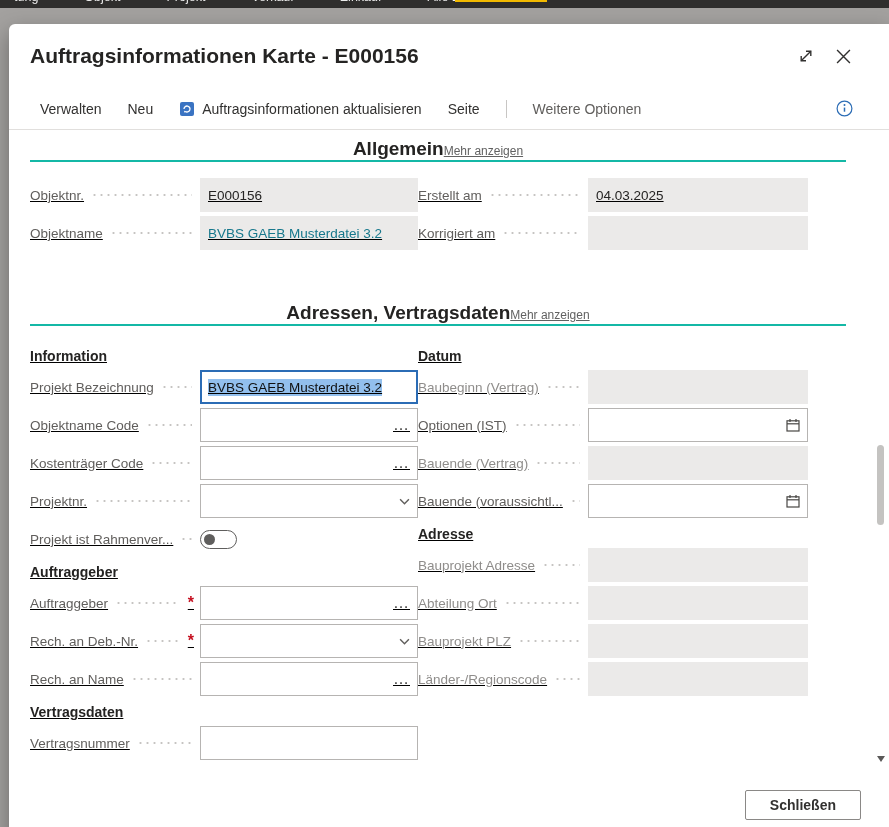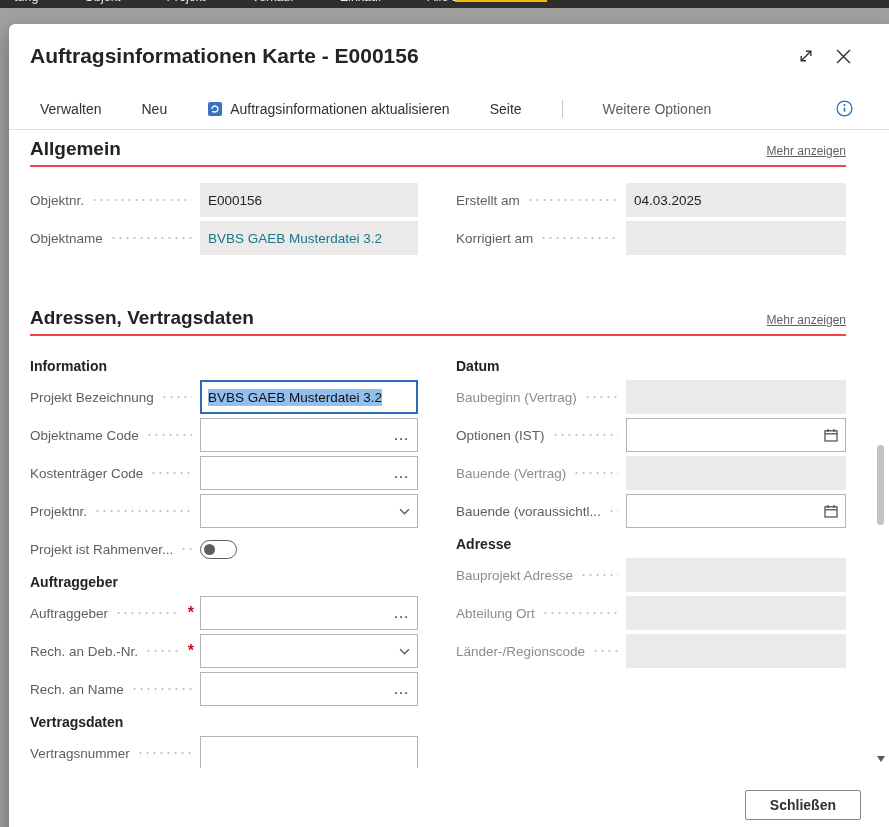--- a/index.html
+++ b/index.html
@@ -13,34 +13,34 @@
 
   
   .dialog{position:absolute;top:24px;left:9px;width:880px;height:819px;background:#fff;
     border-radius:6px 0 0 0;box-shadow:0 8px 22px rgba(0,0,0,.35);z-index:2;display:flex;flex-direction:column;}
 
   .dlg-header{height:64px;padding:20px 30px 0 21px;display:flex;justify-content:space-between;align-items:flex-start;}
   .dlg-title{margin:0;font-size:21px;font-weight:600;color:#252423;}
   .dlg-header-icons{display:flex;align-items:center;column-gap:22px;margin-top:4px;margin-right:8px;}
   .hdr-icon{cursor:pointer;display:inline-flex;}
 
-  .action-bar{height:42px;display:flex;align-items:center;column-gap:40px;padding:0 36px 0 31px;border-bottom:1px solid #e1dfdd;font-size:14px;color:#323130;}
+  .action-bar{height:42px;display:flex;align-items:center;column-gap:26px;padding:0 36px 0 31px;border-bottom:1px solid #e1dfdd;font-size:14px;color:#323130;}
   .ab-item{cursor:pointer;white-space:nowrap;display:inline-flex;align-items:center;column-gap:7px;}
   .ab-item.muted{color:#605e5c;}
   .ab-divider{width:1px;height:18px;background:#c8c6c4;}
   .ab-info{margin-left:auto;cursor:pointer;display:inline-flex;}
 
   .content{height:638px;overflow:hidden;padding:8px 0 0 21px;position:relative;}
   .section{width:816px;}
   .section + .section{margin-top:44px;}
-  .section-head{display:flex;justify-content:space-between;align-items:flex-end;border-bottom:2px solid #ef4444;padding-bottom:5px;}
+  .section-head{display:flex;justify-content:center;align-items:flex-end;border-bottom:2px solid #14b8a6;}
   .section-title{margin:0;font-size:19px;font-weight:600;color:#242322;}
   .more{font-size:12px;color:#616161;cursor:pointer;padding-bottom:2px;text-decoration:underline;}
 
-  .columns{display:flex;column-gap:38px;margin-top:22px;}
+  .columns{display:flex;margin-top:22px;text-decoration:underline;}
   .columns.tight{margin-top:20px;}
   .col{width:388px;}
   .col.col-right{width:390px;}
 
   .group-title{font-size:14px;font-weight:700;color:#242322;margin:0 0 10px 0;}
   .group-title.spaced{margin-top:8px;}
 
   .frow{display:flex;align-items:center;height:26px;margin-bottom:12px;}
   .flabel{font-size:13.5px;color:#605e5c;white-space:nowrap;}
   .flabel.dim{color:#8f8d8b;}
@@ -324,20 +324,25 @@
             <span class="leader"></span>
             <div class="ctrl readonly"></div>
           </div>
 
           <div class="frow">
             <span class="flabel dim">Abteilung Ort</span>
             <span class="leader"></span>
             <div class="ctrl readonly"></div>
           </div>
 
+          <div class="frow">
+            <span class="flabel dim">Bauprojekt PLZ</span>
+            <span class="leader"></span>
+            <div class="ctrl readonly"></div>
+          </div>
 
           <div class="frow">
             <span class="flabel dim">Länder-/Regionscode</span>
             <span class="leader"></span>
             <div class="ctrl readonly"></div>
           </div>
         </div>
 
       </div>
     </div>

